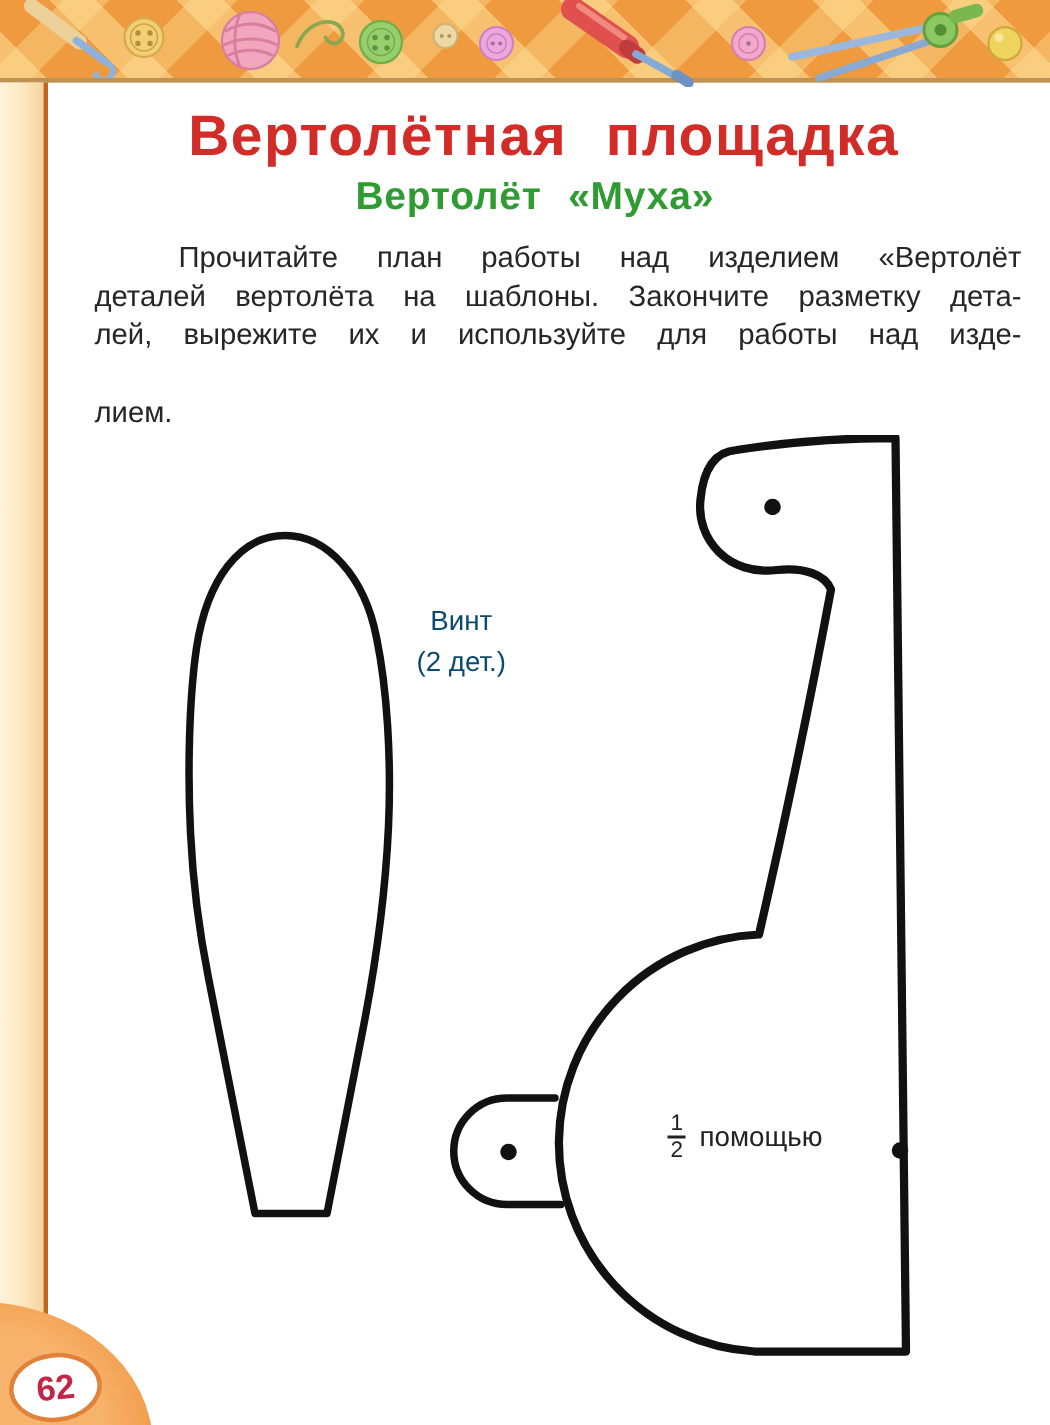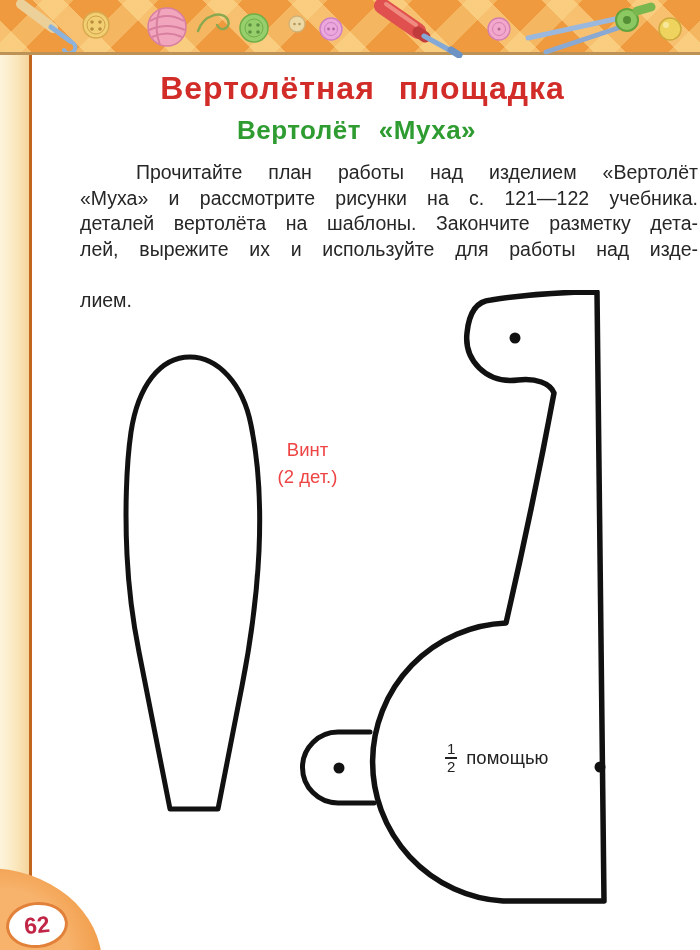--- a/index.html
+++ b/index.html
@@ -25,44 +25,44 @@
     background:linear-gradient(90deg,#fdf4dd 0%, #fbe7bd 55%, #f5d49d 100%);
   }
   .left-rule {
     position:absolute; top:55px; left:29px; width:3px; height:852px;
     background:#c2661f;
   }
 
   
   .title {
     position:absolute; top:70px; left:35px; width:655px; margin:0;
-    text-align:center; font-weight:bold; font-size:32px;
+    text-align:center; font-weight:bold; font-size:38px;
     letter-spacing:1px; word-spacing:14px;
   }
   .subtitle {
     position:absolute; top:115px; left:29px; width:655px; margin:0;
     text-align:center; font-weight:bold; font-size:26px;
     letter-spacing:.5px; word-spacing:10px;
   }
 
   
   .intro {
-    position:absolute; top:160px; left:80px; width:618px;
+    position:absolute; top:160px; left:63px; width:618px;
     font-size:19.5px; line-height:25.5px; color:#262626;
   }
   .intro .jline { text-align:justify; text-align-last:justify; }
   .intro .first { padding-left:56px; }
   .intro .last-line { text-align:left;margin-top:26px; }
 
   
   .drawing { position:absolute; left:60px; top:290px; width:620px; height:620px; }
 
   .blade-label {
-    position:absolute; left:255px; top:436px; width:105px;
-    text-align:center; font-size:18.5px; line-height:27px; color:#ef4444;
+    position:absolute; left:255px; top:400px; width:105px;
+    text-align:center; font-size:18.5px; line-height:27px; color:#0c4a6e;
   }
   .body-label {
     position:absolute; left:445px; top:741px;
     display:flex; align-items:center; gap:9px; color:#222;
   }
   .fraction { display:inline-flex; flex-direction:column; align-items:center;
     font-size:15px; line-height:16px; }
   .fraction .den { border-top:2px solid #222; padding:0 2px; }
   .body-label .word { font-size:18.5px; }
 
@@ -151,21 +151,20 @@
   </div>
 
   <div class="left-strip"></div>
   <div class="left-rule"></div>
 
   <h1 class="title" style="color:#d22c28">Вертолётная площадка</h1>
   <h2 class="subtitle" style="color:#2f9c31">Вертолёт «Муха»</h2>
 
   <div class="intro">
     <div class="jline first">Прочитайте план работы над изделием «Вертолёт</div>
-    <div class="jline">«Муха» и рассмотрите рисунки на с. 121—122 учебника.</div>
     <div class="jline">деталей вертолёта на шаблоны. Закончите разметку дета-</div>
     <div class="jline">лей, вырежите их и используйте для работы над изде-</div>
     <div class="last-line">лием.</div>
   </div>
 
   <svg class="drawing" viewBox="60 290 620 620">
 
     <path d="M190 357 C160 357 138 386 131 432 C126 466 125 515 127 555
          C129 597 134 627 139 652 L170 809 L218 809 L242 686
          C250 645 257 594 259 551 C261 505 258 459 251 425

